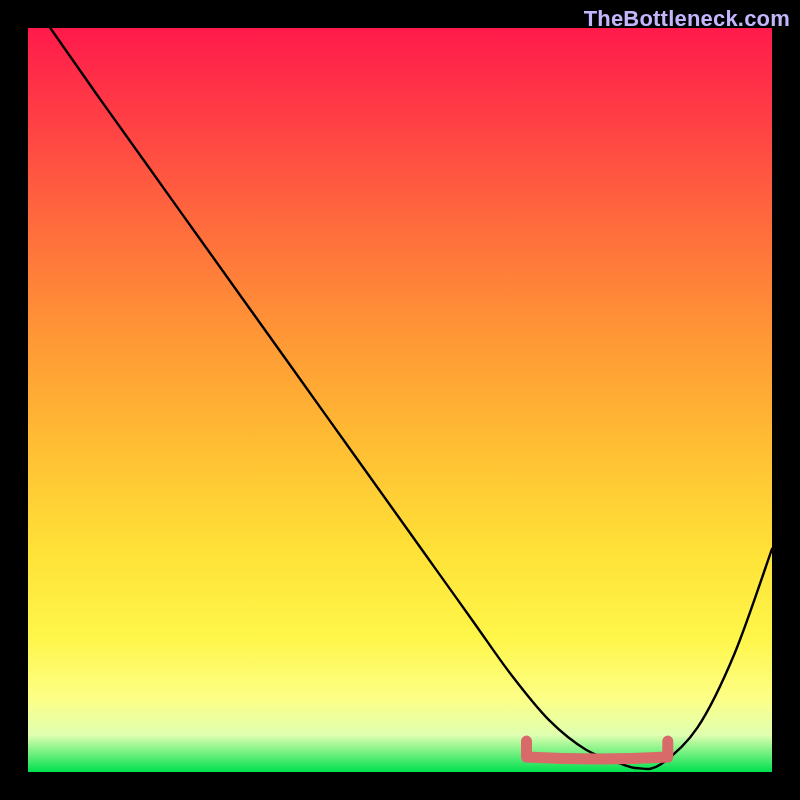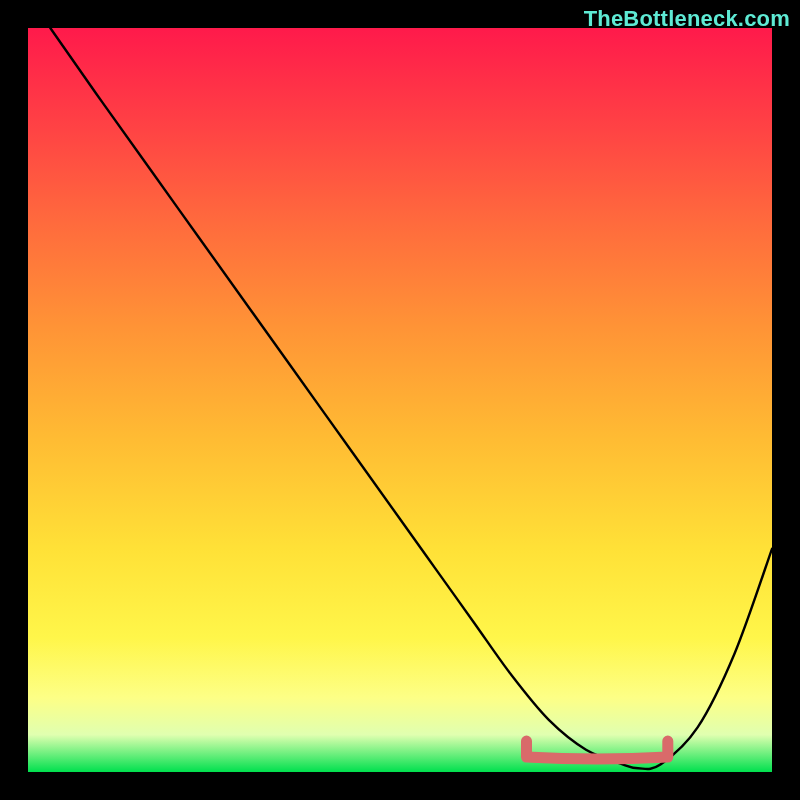--- a/index.html
+++ b/index.html
@@ -14,21 +14,21 @@
   .frame {
     position: relative;
     width: 800px;
     height: 800px;
     background: #000;
   }
   .watermark {
     position: absolute;
     top: 6px;
     right: 10px;
-    color: #5eead4;
+    color: #c4b5fd;
     font-size: 22px;
     font-weight: 600;
     letter-spacing: 0.2px;
     z-index: 10;
     user-select: none;
   }
   .plot {
     position: absolute;
     left: 28px;
     top: 28px;

